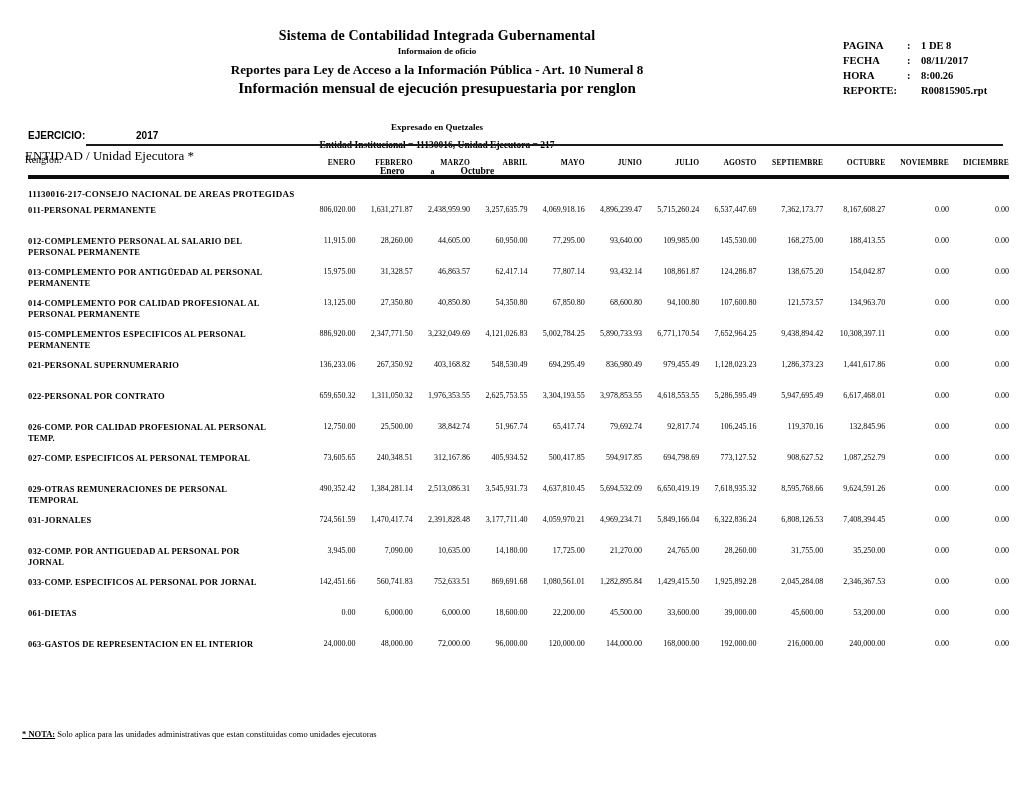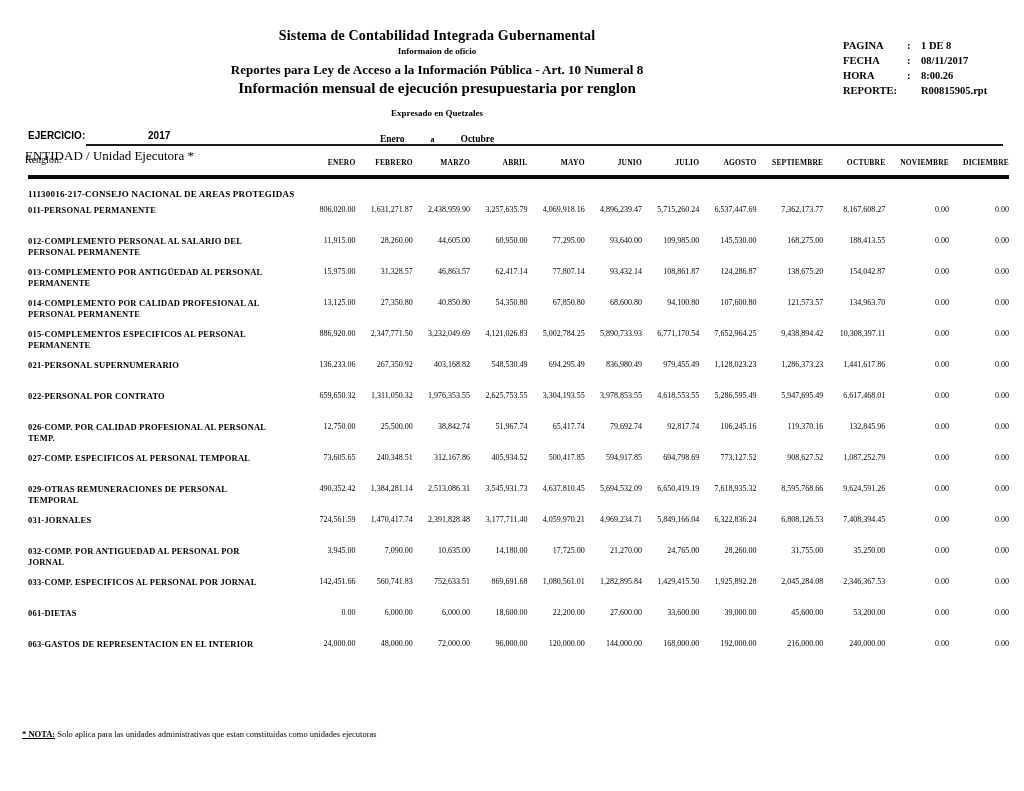--- a/index.html
+++ b/index.html
@@ -6,35 +6,35 @@
   .page{
     position:relative;width:1024px;height:791px;background:#ffffff;
     font-family:"Liberation Serif",serif;color:#000;overflow:hidden;
   }
   
   .header-center{position:absolute;top:28px;left:137px;width:600px;text-align:center;}
   .h-title{font-size:14px;font-weight:bold;letter-spacing:.2px;}
   .h-sub1{font-size:9px;font-weight:bold;margin-top:2px;}
   .h-sub2{font-size:13px;font-weight:bold;margin-top:6px;}
   .h-sub3{font-size:15px;font-weight:bold;margin-top:2px;}
-  .h-quetzales{font-size:9px;font-weight:bold;margin-top:11px;}
+  .h-quetzales{font-size:9px;font-weight:bold;margin-top:25px;}
   .h-entity{font-size:9.5px;font-weight:bold;margin-top:8px;}
   .h-period{font-size:9.5px;font-weight:bold;margin-top:16px;}
   .h-period span{display:inline-block;}
   .h-period .sep{margin:0 26px;font-size:8px;}
   
   .meta{position:absolute;top:38px;left:843px;width:175px;
         font-size:10.5px;font-weight:bold;line-height:15px;}
   .meta-row{display:grid;grid-template-columns:64px 14px 1fr;}
   .meta-row .mv{}
   .meta-row.reporte{grid-template-columns:64px 14px 1fr;}
   
   .ejercicio{position:absolute;top:130px;left:28px;font-family:"Liberation Sans",sans-serif;
              font-size:10px;font-weight:bold;}
-  .ejercicio .val{margin-left:60px;}
+  .ejercicio .val{margin-left:48px;}
   .rule-top{position:absolute;top:144px;left:86px;width:917px;border-top:2px solid #1a1a1a;}
   .entidad-label{position:absolute;top:148px;left:25px;font-size:13px;}
   .renglon-label{position:absolute;top:154px;left:25px;font-size:10px;}
   
   .report-table{position:absolute;top:158px;left:28px;width:981px;border-collapse:collapse;}
   .report-table th,.report-table td{padding:0;}
   th.month{font-size:7.5px;font-weight:bold;text-align:right;vertical-align:bottom;
            padding-bottom:8px;letter-spacing:.2px;}
   th.labelcol{width:278px;}
   .thick-rule td{border-top:4px solid #0d0d0d;height:10px;}
@@ -52,20 +52,21 @@
 <body>
 
 <div class="page">
 
   <div class="header-center">
     <div class="h-title">Sistema de Contabilidad Integrada Gubernamental</div>
     <div class="h-sub1">Informaion de oficio</div>
     <div class="h-sub2">Reportes para Ley de Acceso a la Información Pública - Art. 10 Numeral 8</div>
     <div class="h-sub3">Información mensual de ejecución presupuestaria por renglon</div>
     <div class="h-quetzales">Expresado en Quetzales</div>
+    <div class="h-entity">Entidad Institucional = 11130016, Unidad Ejecutora = 217</div>
     <div class="h-period">
       <span>Enero</span><span class="sep">a</span><span>Octubre</span>
     </div>
   </div>
 
   <div class="meta">
     <div class="meta-row">
       <span>PAGINA</span>
       <span>:</span>
       <span class="mv">1    DE    8</span>
@@ -315,21 +316,21 @@
           <td class="num">0.00</td>
           <td class="num">0.00</td>
         </tr>
         <tr class="data-row">
           <td class="rowlabel">061-DIETAS</td>
           <td class="num">0.00</td>
           <td class="num">6,000.00</td>
           <td class="num">6,000.00</td>
           <td class="num">18,600.00</td>
           <td class="num">22,200.00</td>
-          <td class="num">27,600.00</td>
+          <td class="num">45,500.00</td>
           <td class="num">33,600.00</td>
           <td class="num">39,000.00</td>
           <td class="num">45,600.00</td>
           <td class="num">53,200.00</td>
           <td class="num">0.00</td>
           <td class="num">0.00</td>
         </tr>
         <tr class="data-row">
           <td class="rowlabel">063-GASTOS DE REPRESENTACION EN EL INTERIOR</td>
           <td class="num">24,000.00</td>

